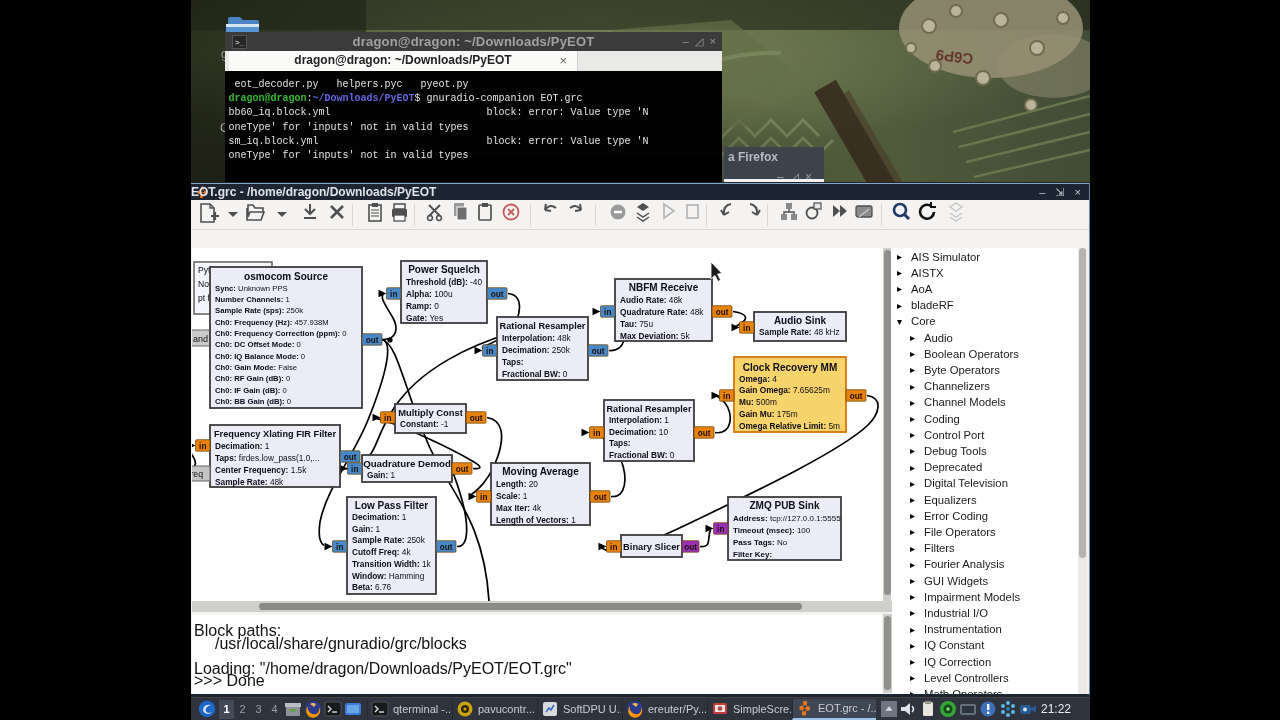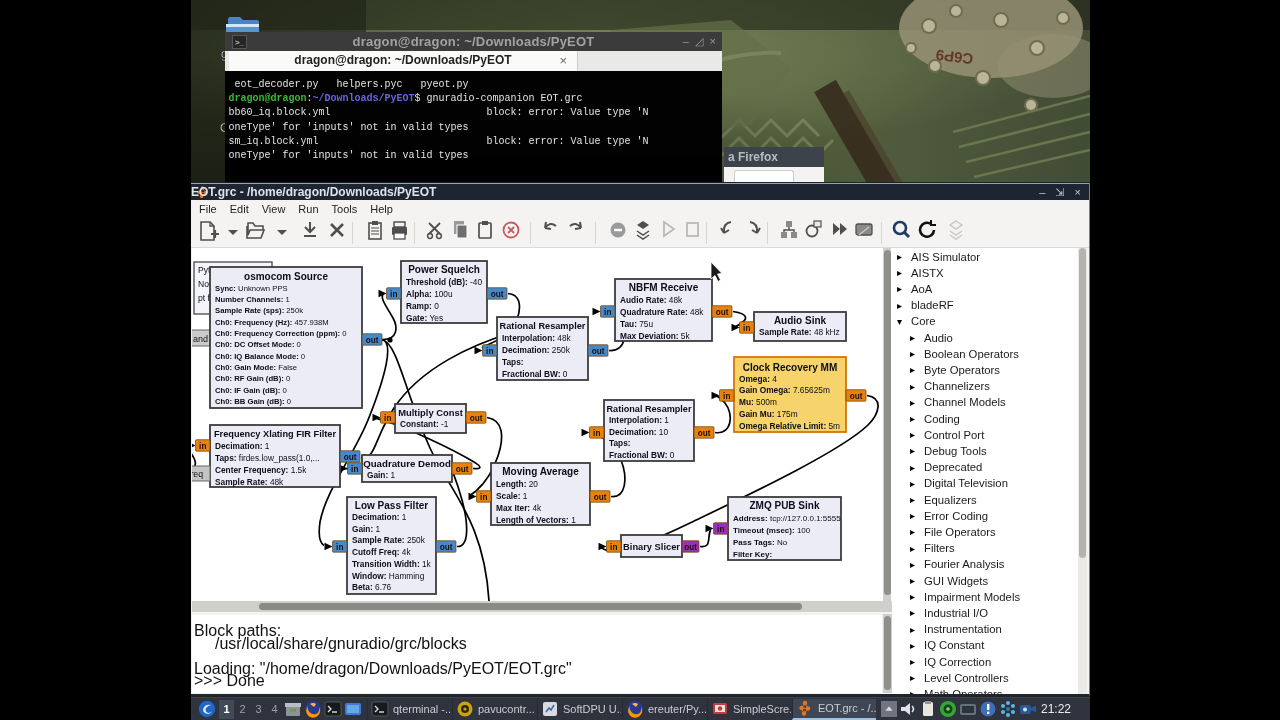--- a/index.html
+++ b/index.html
@@ -13,21 +13,21 @@
 #term-menu span{display:inline-block;margin-right:11px;line-height:20px}
 #term-tabs{height:20px;background:#e9e9e7;position:relative}
 #term-tab{position:absolute;left:4px;top:0;width:349px;height:20px;background:#fafaf8;font-size:12px;font-weight:bold;color:#222;text-align:center;line-height:19px;border-right:1px solid #ccc}
 #tab-x{position:absolute;right:10px;top:0;color:#666;font-weight:normal;font-size:13px}
 #term-body{background:#020202;height:86px;padding:7px 0 0 3.5px;font-family:"Liberation Mono",monospace;font-size:10px;line-height:14.2px;white-space:pre}
 .tw{color:#e4e4e4}
 .tg{color:#39b839;font-weight:bold}
 .tb{color:#6565e2;font-weight:bold}
 
 #ff-frag{position:absolute;left:533px;top:147px;width:100px;height:36px}
-#ff-bar{height:20px;background:#3c434b;color:#b6bcc2;font-size:12px;line-height:20px;padding-left:4px}
+#ff-bar{height:32px;background:#3c434b;color:#b6bcc2;font-size:12px;line-height:20px;padding-left:4px}
 #ff-body{height:16px;background:#f5f3f1;position:relative}
 #ff-tab{position:absolute;left:10px;top:3px;width:60px;height:13px;background:#fff;border:1px solid #d0cec9;border-bottom:none;border-radius:3px 3px 0 0}
 
 #grc{position:absolute;left:-1px;top:183px;width:900px;height:513px;background:#f4f3f1;border-left:1px solid #5d87a8;border-right:1px solid #5d87a8;border-bottom:2px solid #1d2532;box-shadow:0 0 0 1px #222}
 #grc-title{height:17px;background:#1d2532;border-top:1px solid #7fa8cc;color:#dfe3ea;font-size:12px;font-weight:bold;line-height:16px;position:relative}
 #grc-title-text{position:absolute;left:0;right:0;top:0;text-align:left}
 #grc-btns{position:absolute;right:8px;top:0;color:#c2c8d2;font-weight:normal;font-size:11px}
 #grc-btns span{margin-left:10px}
 #grc-menu{height:18px;font-size:11px;color:#222;padding-left:8px;background:#f4f3f1}
 #grc-menu span{margin-right:13px;line-height:19px;display:inline-block}
@@ -147,21 +147,20 @@
   <svg width="11" height="12" viewBox="0 0 11 12" style="position:absolute;left:6px;top:2px">
           <circle cx="5.5" cy="2" r="1.7" fill="#e8741e"></circle>
           <circle cx="2" cy="6.2" r="1.7" fill="#e8741e"></circle>
           <circle cx="8.6" cy="6.6" r="1.7" fill="#e8741e"></circle>
           <circle cx="4.6" cy="10.4" r="1.7" fill="#e8741e"></circle>
           <path d="M5.5,2 L2,6.2 L8.6,6.6 L4.6,10.4 M5.5,2 L8.6,6.6 M2,6.2 L4.6,10.4" stroke="#e8741e" stroke-width="0.8" fill="none"></path>
         </svg>
   <span id="grc-title-text">EOT.grc - /home/dragon/Downloads/PyEOT</span>
   <span id="grc-btns"><span>–</span><span>⇲</span><span>×</span></span>
  </div>
- <div id="grc-menu"><span>File</span><span>Edit</span><span>View</span><span>Run</span><span>Tools</span><span>Help</span></div>
  <div id="grc-toolbar">
         <svg width="900" height="30" viewBox="190 0 900 30" style="position:absolute;left:0;top:0">
 <rect x="351" y="4" width="1" height="22" fill="#d8d6d2"></rect>
           <rect x="413" y="4" width="1" height="22" fill="#d8d6d2"></rect>
           <rect x="529" y="4" width="1" height="22" fill="#d8d6d2"></rect>
           <rect x="594" y="4" width="1" height="22" fill="#d8d6d2"></rect>
           <rect x="705" y="4" width="1" height="22" fill="#d8d6d2"></rect>
           <rect x="766" y="4" width="1" height="22" fill="#d8d6d2"></rect>
           <rect x="880" y="4" width="1" height="22" fill="#d8d6d2"></rect>
           <g transform="translate(198,0)">

